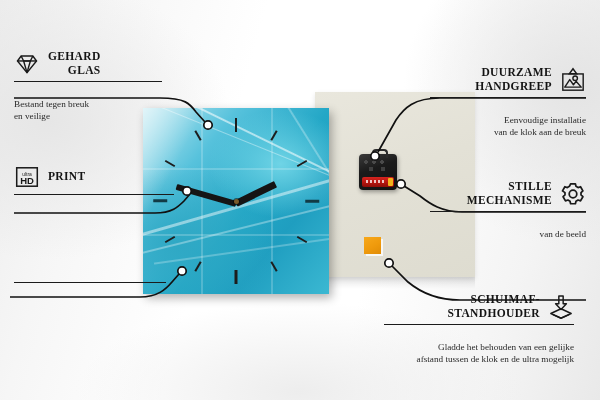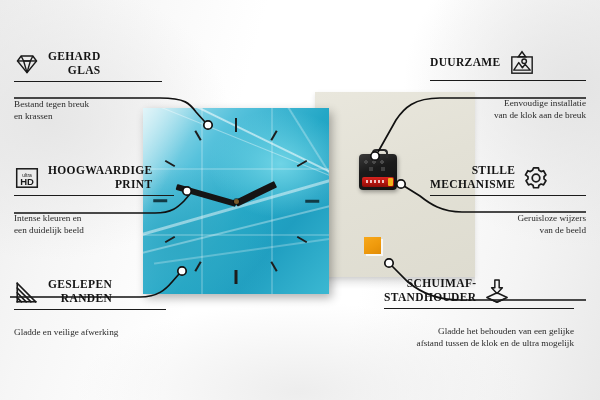--- a/index.html
+++ b/index.html
@@ -94,21 +94,21 @@
   .callout .head{display:flex;align-items:center;gap:8px;}
   .callout .title{
     font-weight:bold;font-size:11.5px;line-height:13.5px;
     letter-spacing:.35px;color:#141414;text-transform:uppercase;
   }
   .callout .rule{height:1.4px;background:#1b1b1b;margin:4px 0 4px 0;}
   .callout .desc{font-size:9.2px;line-height:11.4px;color:#2a2a2a;margin-top:17px;}
   .callout.left .head{justify-content:flex-start;}
   .callout.left .title{text-align:right;}
   .callout.left .desc{text-align:left;}
-  .callout.right .head{justify-content:flex-start;}
+  .callout.right .head{justify-content:flex-end;margin-top:16px;}
   .callout.right .title{text-align:right;}
   .callout.right .desc{text-align:right;}
   .ico{width:26px;height:26px;flex:0 0 26px;display:block;}
 
   svg.lines{position:absolute;left:0;top:0;width:600px;height:400px;pointer-events:none;}
 </style>
 </head>
 <body>
 
 <div id="stage">
@@ -192,70 +192,47 @@
         </g>
       </svg>
       <div class="title">
         <div>GEHARD</div>
         <div>GLAS</div>
       </div>
     </div>
     <div class="rule"></div>
     <div class="desc">
       <div>Bestand tegen breuk</div>
-      <div>en krassen</div>
+      <div>en veilige</div>
     </div>
   </div>
 
   <div class="callout left" style="left:14px;top:164px;width:160px;">
     <div class="head">
       <svg class="ico" viewBox="0 0 24 24">
         <rect x="2.5" y="3.5" width="19" height="17" fill="none" stroke="#1a1a1a" stroke-width="1.4"></rect>
         <text x="12" y="11" text-anchor="middle" font-family="Liberation Sans, sans-serif" font-size="4.6" fill="#1a1a1a">ultra</text>
         <text x="12" y="18.4" text-anchor="middle" font-family="Liberation Sans, sans-serif" font-size="8.8" font-weight="bold" fill="#1a1a1a">HD</text>
       </svg>
       <div class="title">
-        <div>HOOGWAARDIGE</div>
         <div>PRINT</div>
       </div>
     </div>
     <div class="rule"></div>
-    <div class="desc">
-      <div>Intense kleuren en</div>
-      <div>een duidelijk beeld</div>
-    </div>
   </div>
 
   <div class="callout left" style="left:14px;top:278px;width:152px;">
-    <div class="head">
-      <svg class="ico" viewBox="0 0 24 24">
-        <g stroke="#1a1a1a" stroke-width="1.5" stroke-linecap="square">
-          <path d="M3 4 L20 21"></path>
-            <path d="M3 8.4 L15.6 21"></path>
-            <path d="M3 12.8 L11.2 21"></path>
-          <path d="M3 17.2 L6.8 21"></path>
-            <path d="M3 4 L3 21"></path>
-            <path d="M3 21 L20 21"></path>
-        </g>
-      </svg>
-      <div class="title">
-        <div>GESLEPEN</div>
-        <div>RANDEN</div>
-      </div>
-    </div>
-    <div class="rule"></div>
-    <div class="desc">
-      <div>Gladde en veilige afwerking</div>
-    </div>
+    <div class="rule"></div>
   </div>
 
   <div class="callout right" style="left:430px;top:50px;width:156px;">
     <div class="head">
       <div class="title">
         <div>DUURZAME</div>
+        <div>HANDGREEP</div>
       </div>
       <svg class="ico" viewBox="0 0 24 24">
         <g fill="none" stroke="#1a1a1a" stroke-width="1.3">
           <path d="M12 1.6 L8.6 6.2 H15.4 Z"></path>
           <rect x="2.6" y="6.4" width="18.8" height="15"></rect>
           <path d="M4.4 18.6 L9 11.6 L12.4 16.4 L14.8 13.2 L19.6 18.6 Z" stroke-linejoin="round"></path>
           <circle cx="14" cy="10.4" r="2.1"></circle>
         </g>
       </svg>
     </div>
@@ -274,21 +251,20 @@
       </div>
       <svg class="ico" viewBox="0 0 24 24">
         <g fill="none" stroke="#1a1a1a" stroke-width="1.6" stroke-linejoin="round">
           <path d="M9.8 2.6 h4.4 l.55 2.35 1.9 1.1 2.3-.75 2.2 3.8 -1.75 1.6 v2.2 l1.75 1.6 -2.2 3.8 -2.3-.75 -1.9 1.1 -.55 2.35 h-4.4 l-.55-2.35 -1.9-1.1 -2.3.75 -2.2-3.8 1.75-1.6 v-2.2 L2.3 9.1 4.5 5.3 6.8 6.05 8.7 4.95 Z"></path>
           <circle cx="12" cy="12" r="3.5"></circle>
         </g>
       </svg>
     </div>
     <div class="rule"></div>
     <div class="desc">
-      <div>Geruisloze wijzers</div>
       <div>van de beeld</div>
     </div>
   </div>
 
   <div class="callout right" style="left:384px;top:277px;width:190px;">
     <div class="head">
       <div class="title">
         <div>SCHUIMAF-</div>
         <div>STANDHOUDER</div>
       </div>

